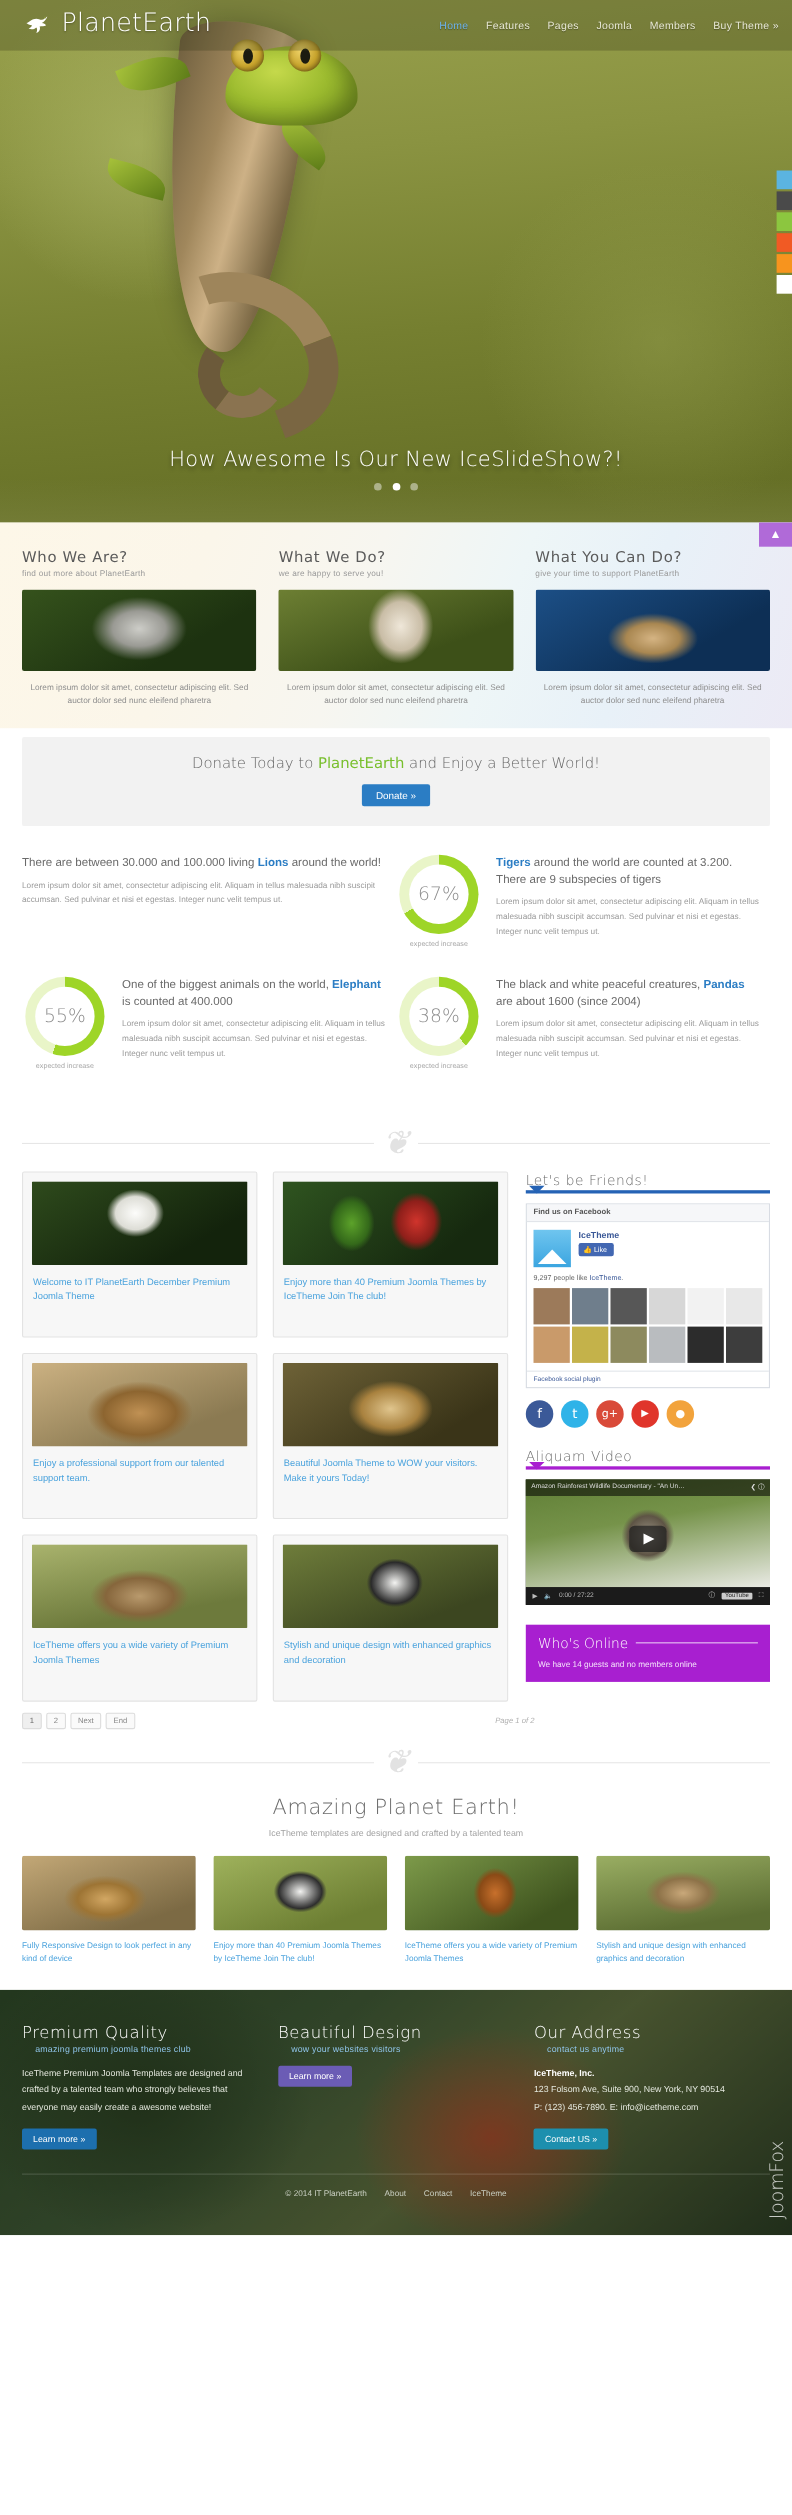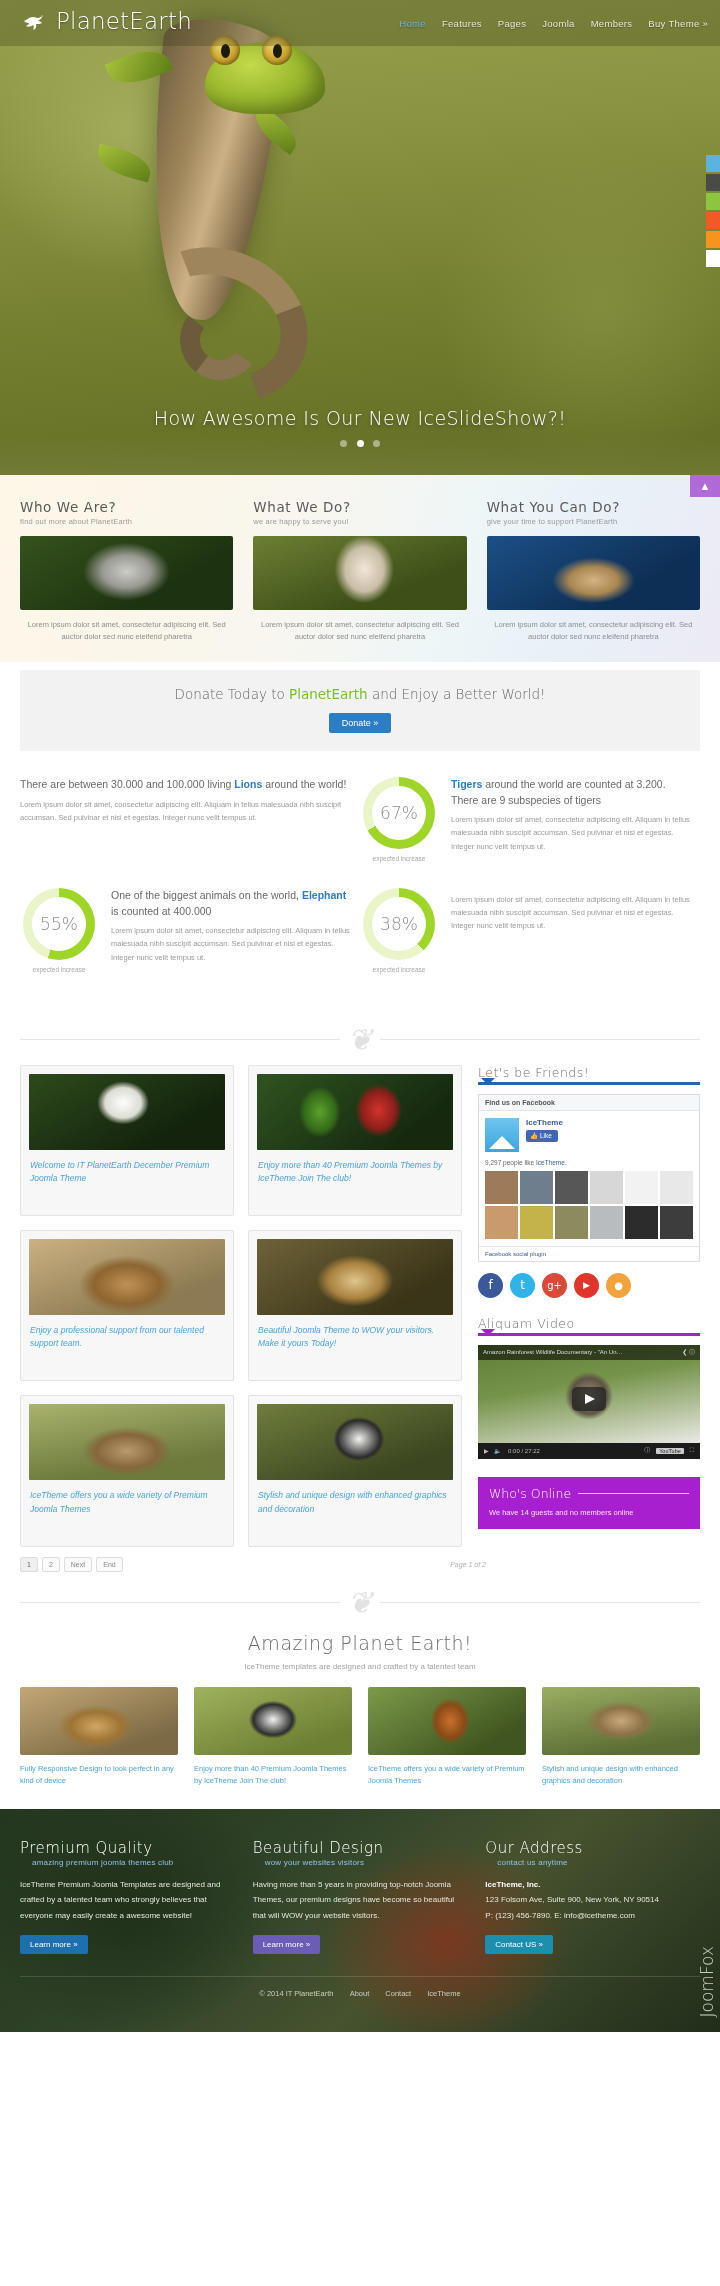--- a/index.html
+++ b/index.html
@@ -203,21 +203,21 @@
     position:absolute; left:50%; top:4px; transform:translateX(-50%);
     width:40px; height:38px; background:#fff; color:#e2e2e2;
     font-size:30px; text-align:center; line-height:38px;
     font-family:"DejaVu Serif", serif;
   }
 
   
   .content { display:flex; gap:16px; padding:4px 20px 0; }
   .blog { width:442px; display:flex; flex-wrap:wrap; gap:14px; }
   .post {
-    width:214px; border:1px solid #e3e3e3; background:#f7f7f7; border-radius:2px; padding:8px;font-style:italic;
+    width:214px; border:1px solid #e3e3e3; background:#f7f7f7; border-radius:2px; padding:8px;
   }
   .post .ph { width:100%; height:76px; border-radius:1px; }
   .post .ttl {
     margin-top:9px; font-size:8.5px; line-height:1.55; color:#4ba3dd; padding:0 1px 4px;
   }
   .ph.eagle  { background: radial-gradient(ellipse 36px 30px at 48% 38%, #fdfdfb 0%,#ddddd6 50%, rgba(0,0,0,0) 72%), linear-gradient(150deg,#2e4a1c,#13230c 75%); }
   .ph.parrot { background: radial-gradient(ellipse 30px 34px at 62% 48%, #d0342c 0%, #8e1f1a 55%, rgba(0,0,0,0) 78%), radial-gradient(ellipse 26px 32px at 32% 50%, #5ca22a 0%, #34691a 60%, rgba(0,0,0,0) 80%), linear-gradient(140deg,#2f5420,#16290f 78%); }
   .ph.giraffe{ background: radial-gradient(ellipse 60px 36px at 50% 60%, #c09154 0%, #8d6530 55%, rgba(0,0,0,0) 80%), linear-gradient(160deg,#cbb182,#8b7a52 75%); }
   .ph.cheetah{ background: radial-gradient(ellipse 48px 32px at 50% 55%, #e0c58d 0%, #a9823f 55%, rgba(0,0,0,0) 80%), linear-gradient(150deg,#6e6237,#3a3418 78%); }
   .ph.meerkat{ background: radial-gradient(ellipse 56px 30px at 50% 62%, #b99a6d 0%, #86663c 55%, rgba(0,0,0,0) 80%), linear-gradient(170deg,#a9b36d,#6d7a3c 75%); }
@@ -490,20 +490,21 @@
     </div>
 
     <div class="stat">
       <div class="donutbox">
         <div class="donut" style="background:conic-gradient(#9ed527 0% 38%, #e9f5c8 38% 100%)">
           <span>38%</span>
         </div>
         <div class="donutlabel">expected increase</div>
       </div>
       <div class="txt">
+        <h4><span>The black and white peaceful creatures, </span><a href="#">Pandas</a><span> are about 1600 (since 2004)</span></h4>
         <p>Lorem ipsum dolor sit amet, consectetur adipiscing elit. Aliquam in tellus malesuada nibh suscipit accumsan. Sed pulvinar et nisi et egestas. Integer nunc velit tempus ut.</p>
       </div>
     </div>
   </div>
 
   <div class="ornament">
       <i>❦</i>
     </div>
 
   <div class="content">
@@ -653,21 +654,20 @@
     <div class="fgridwrap">
       <div class="fcolw">
         <h3>Premium Quality</h3>
         <div class="fsub">amazing premium joomla themes club</div>
         <p>IceTheme Premium Joomla Templates are designed and crafted by a talented team who strongly believes that everyone may easily create a awesome website!</p>
         <a href="#" class="fbtn" style="background:#1d6fae">Learn more »</a>
       </div>
       <div class="fcolw">
         <h3>Beautiful Design</h3>
         <div class="fsub">wow your websites visitors</div>
-        <p>Having more than 5 years in providing top-notch Joomla Themes, our premium designs have become so beautiful that will WOW your website visitors.</p>
         <a href="#" class="fbtn" style="background:#6b5cb5">Learn more »</a>
       </div>
       <div class="fcolw">
         <h3>Our Address</h3>
         <div class="fsub">contact us anytime</div>
         <p style="margin-top:10px"><b>IceTheme, Inc.</b></p>
         <p style="margin-top:0">123 Folsom Ave, Suite 900, New York, NY 90514</p>
         <p style="margin-top:0">P: (123) 456-7890. E: info@icetheme.com</p>
         <a href="#" class="fbtn" style="background:#1d8fae">Contact US »</a>
       </div>

